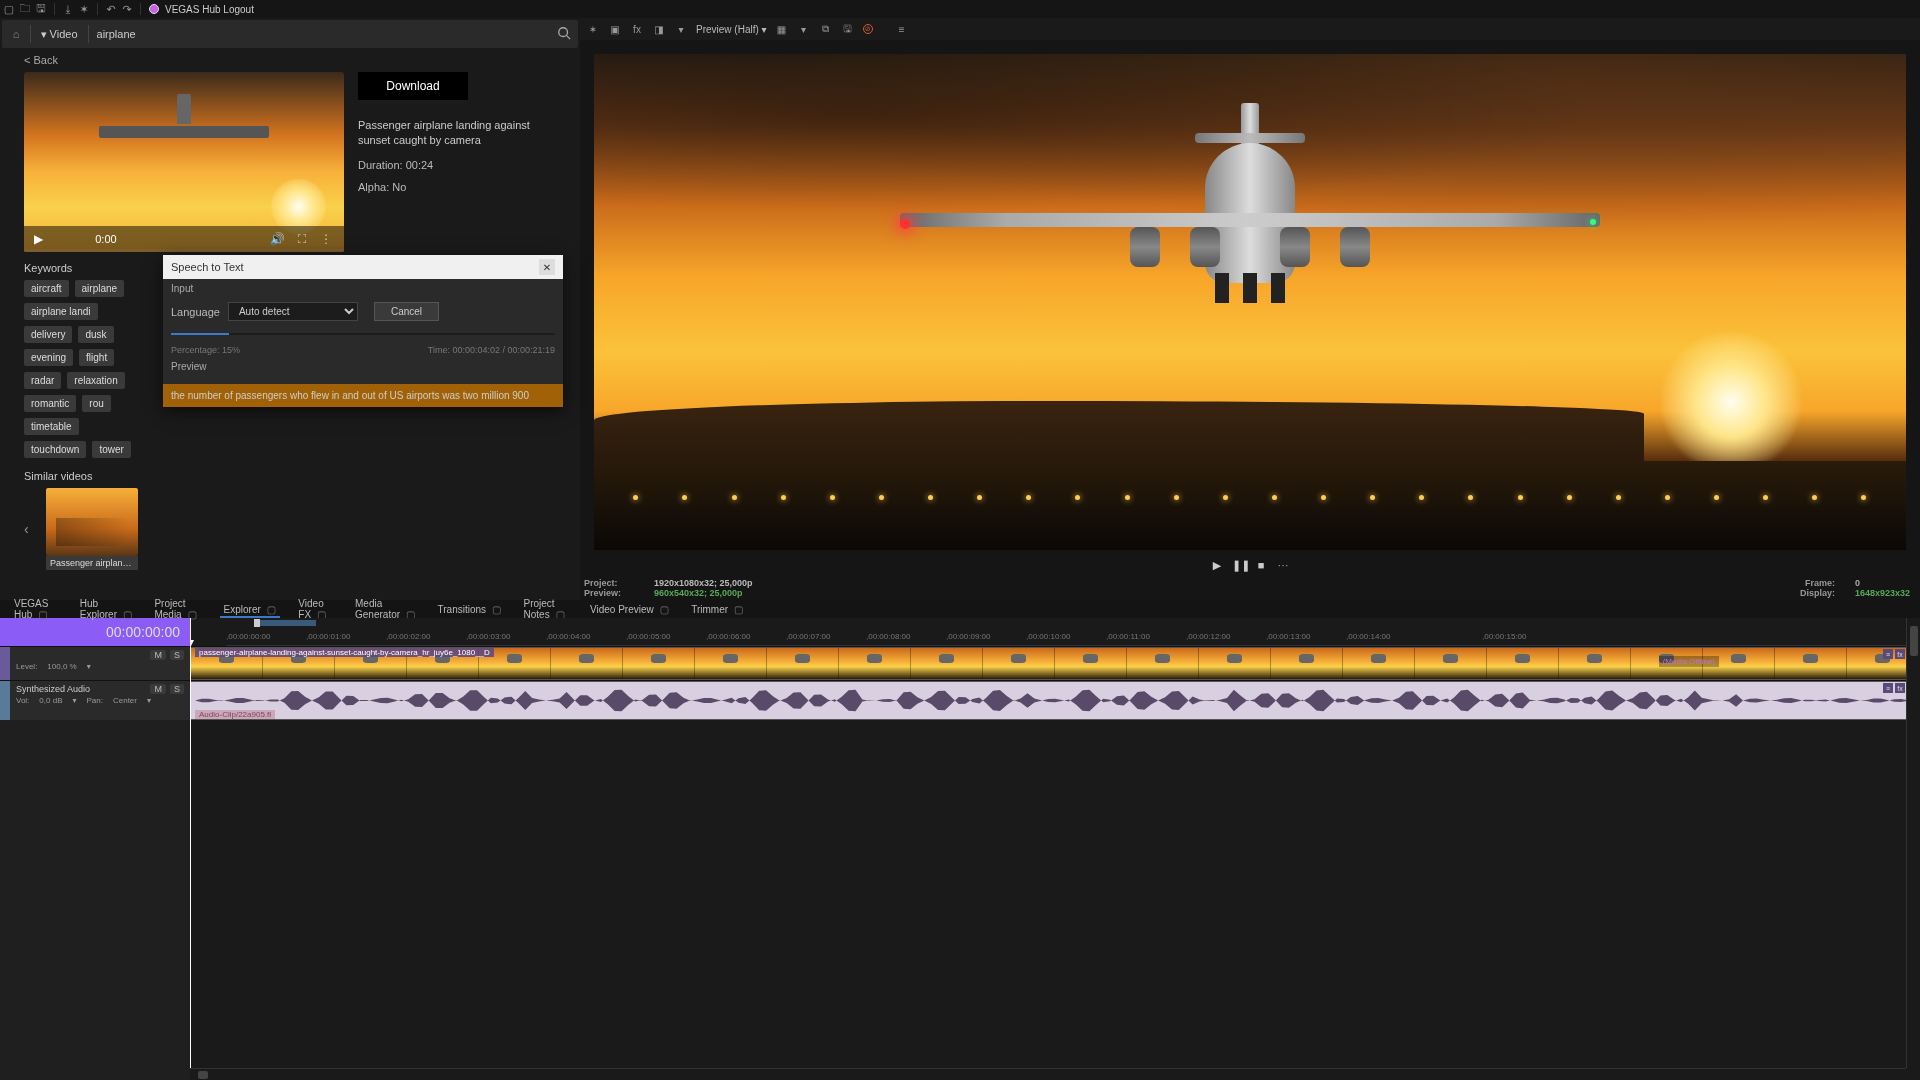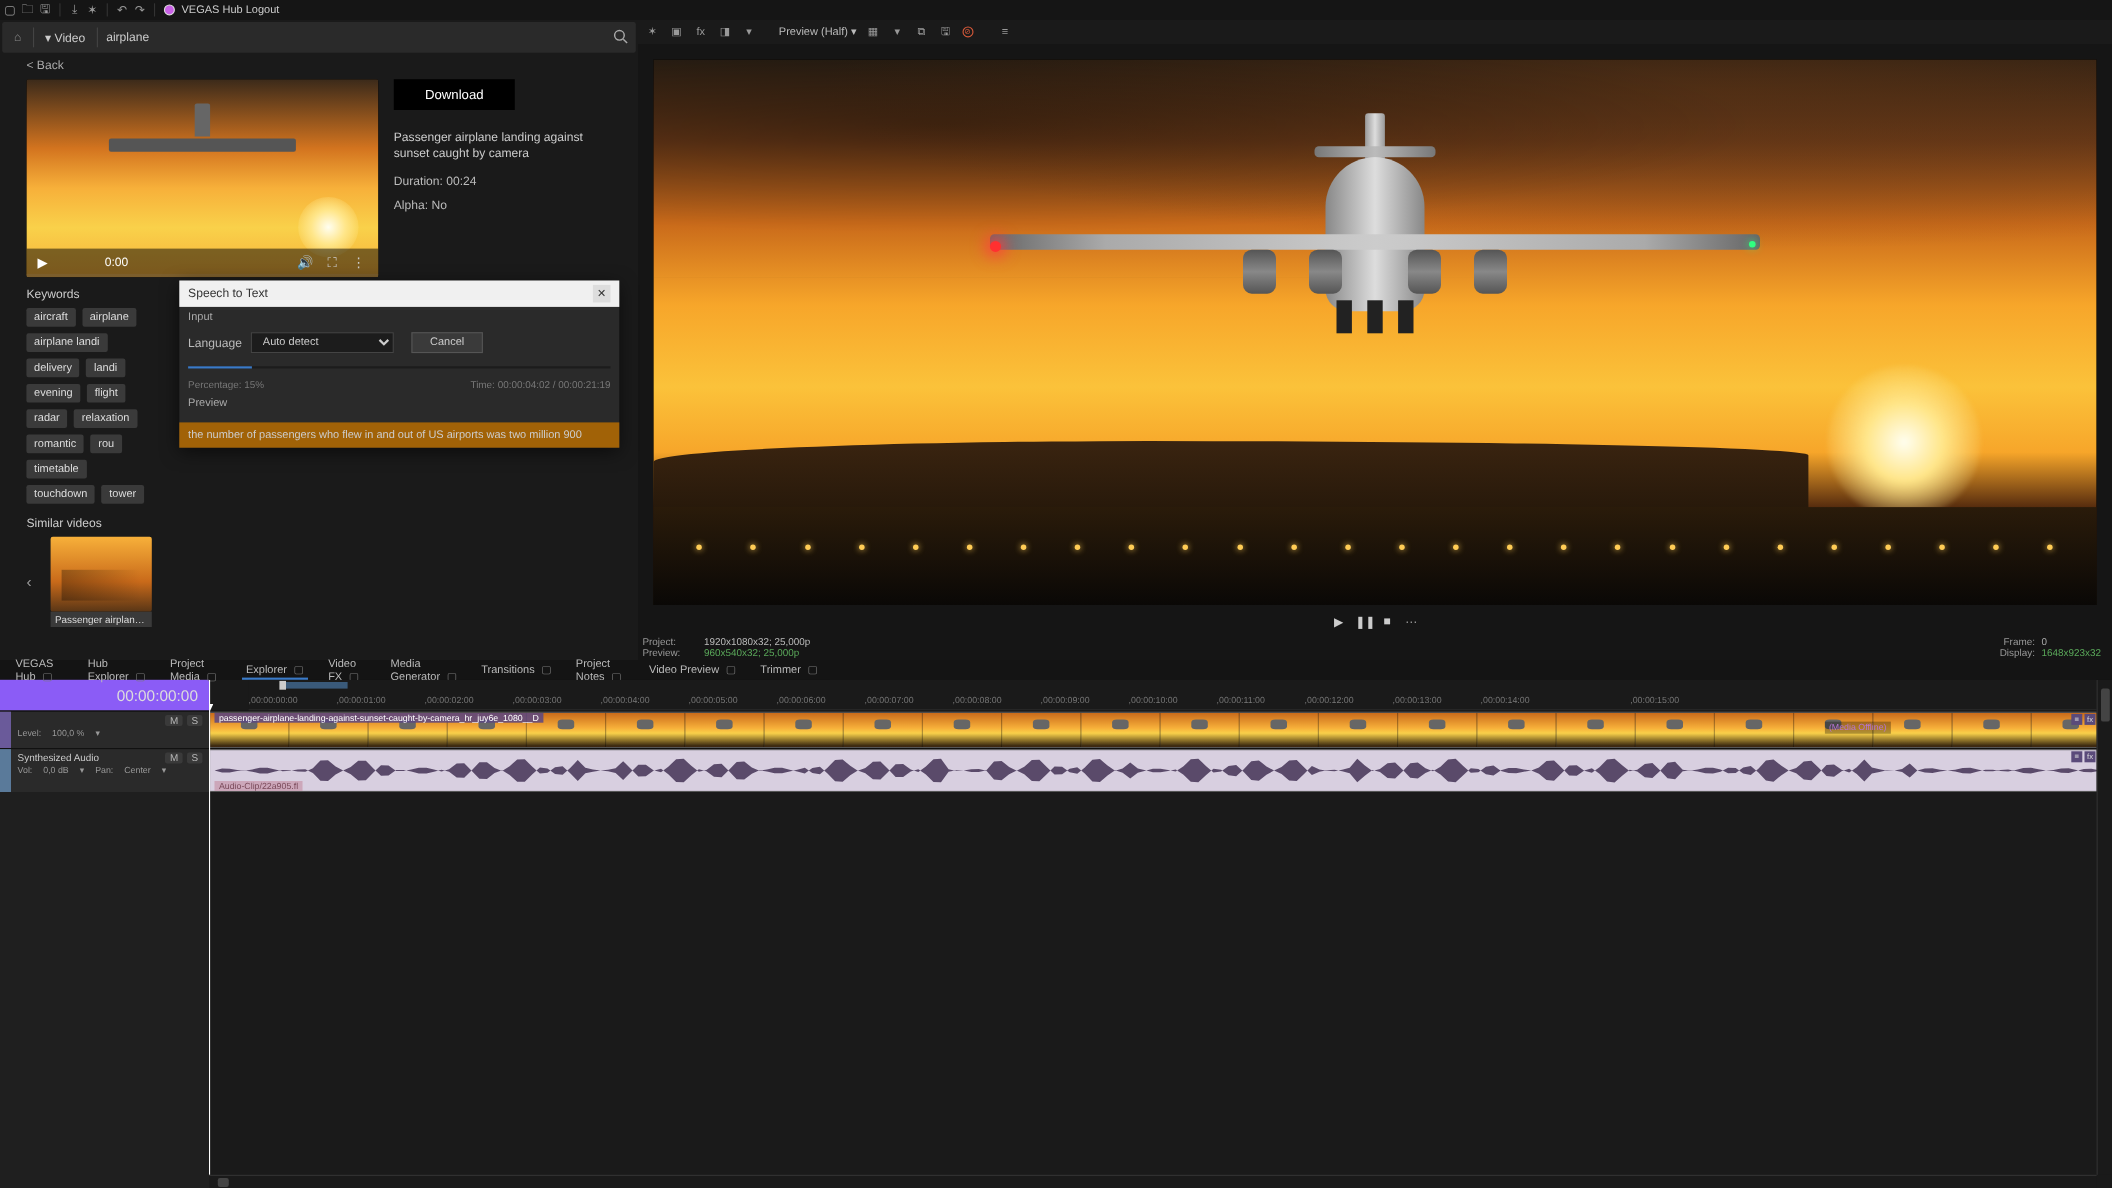--- a/index.html
+++ b/index.html
@@ -66,21 +66,21 @@
 .stt-cancel { background:#3a3a3a; color:#ccc; border:1px solid #555; font-size:10px; padding:3px 16px; cursor:pointer; margin-left:8px; }
 .stt-progress { margin:8px; }
 .stt-bar { height:2px; background:#1c1c1c; position:relative; }
 .stt-bar-fill { height:100%; background:#3a7ac8; width:15%; }
 .stt-row2 { display:flex; justify-content:space-between; padding:2px 8px; color:#777; font-size:9px; }
 .stt-preview { background:#a16207; padding:6px 8px; color:#ccc; font-size:10px; margin-top:8px; }
 
 
 .preview-toolbar { height:22px; display:flex; align-items:center; gap:8px; padding:0 6px; background:#1a1a1a; }
 .preview-toolbar .ic { width:14px; height:14px; color:#999; cursor:pointer; display:flex; align-items:center; justify-content:center; font-size:10px; }
-.preview-toolbar .txt { color:#bbb; font-size:10px;margin-left:12px; }
+.preview-toolbar .txt { color:#bbb; font-size:10px; }
 .preview-toolbar .stop { width:10px; height:10px; border-radius:50%; border:1px solid #d85a3a; color:#d85a3a; font-size:7px; display:flex;align-items:center;justify-content:center; }
 
 .preview-view { margin:14px 14px 4px 14px; flex:1; background:#000; position:relative; overflow:hidden; }
 .pv-sky { position:absolute; inset:0; background: linear-gradient(to bottom, #2a1f14 0%, #6b3a18 15%, #c96a1a 30%, #f7a62a 45%, #fbc23a 60%, #f7a62a 72%, #582d0e 82%, #1a1208 100%); }
 .pv-sun { position:absolute; right:8%; top:56%; width:140px; height:140px; border-radius:50%; background: radial-gradient(circle,#fffef0 0%,#ffe68a 35%,rgba(255,200,80,0) 75%); filter:blur(2px); }
 .pv-clouds { position:absolute; left:0; right:0; top:0; height:40%; background: radial-gradient(ellipse at 20% 30%, rgba(0,0,0,.35) 0%, transparent 50%), radial-gradient(ellipse at 75% 15%, rgba(90,50,20,.6) 0%, transparent 60%); }
 .pv-hills { position:absolute; left:0; right:20%; top:70%; height:18%; background: linear-gradient(to bottom, #3a2410 0%, #1f1408 100%); border-radius: 60% 80% 0 0 / 30% 20% 0 0; }
 .pv-runway { position:absolute; left:0; right:0; bottom:0; height:18%; background: linear-gradient(to bottom, #2a1b0a 0%, #0a0806 100%); }
 .pv-lights { position:absolute; left:3%; right:3%; bottom:5%; height:30px; display:flex; justify-content:space-between; }
 .pv-lights span { width:5px; height:5px; border-radius:50%; background:#ffcc55; box-shadow:0 0 6px #ffcc55; }
@@ -95,21 +95,21 @@
 .pv-g1{left:calc(50% - 35px);} .pv-g2{left:calc(50% - 7px);} .pv-g3{left:calc(50% + 21px);}
 .pv-nav-r { position:absolute; top:76px; left:calc(50% - 350px); width:10px;height:10px;border-radius:50%;background:#ff3030;box-shadow:0 0 14px 4px #ff4040; }
 .pv-nav-g { position:absolute; top:76px; left:calc(50% + 340px); width:6px;height:6px;border-radius:50%;background:#30ff80;box-shadow:0 0 8px #30ff80; }
 
 .transport { height:22px; display:flex; align-items:center; justify-content:center; gap:8px; }
 .transport .btn { color:#ccc; font-size:11px; cursor:pointer; width:14px; text-align:center; }
 .transport .more { color:#999; }
 
 .info-row { display:flex; padding:2px 10px 2px 4px; font-size:9px; color:#aaa; }
 .info-left { flex:1; }
-.info-left div, .info-right div { display:flex; gap:6px; }
+.info-left div, .info-right div { display:flex; gap:20px;font-weight:bold; }
 .info-left .lbl, .info-right .lbl { color:#999; width:50px; }
 .info-left .val { color:#bbb; }
 .info-left .val.hl, .val.hl { color:#5aa85a; }
 .info-right { text-align:right; }
 .info-right .lbl { text-align:right; }
 
 
 .tabs { height:18px; background:#141414; display:flex; align-items:center; gap:2px; padding-left:4px; font-size:10px; }
 .tab { padding:2px 10px; color:#bbb; cursor:pointer; position:relative; }
 .tab .x { margin-left:6px; color:#777; }
@@ -215,21 +215,21 @@
         <div class="meta-line">Duration: 00:24</div>
         <div class="meta-line">Alpha: No</div>
       </div>
     </div>
     <div class="kw-header">Keywords</div>
     <div class="kw-wrap" id="kw-wrap">
         <span class="kw">aircraft</span>
         <span class="kw">airplane</span>
         <span class="kw">airplane landi</span>
         <span class="kw">delivery</span>
-        <span class="kw">landi</span>
+        <span class="kw">dusk</span>
         <span class="kw">evening</span>
         <span class="kw">flight</span>
         <span class="kw">radar</span>
         <span class="kw">relaxation</span>
         <span class="kw">romantic</span>
         <span class="kw">rou</span>
         <span class="kw">timetable</span>
         <span class="kw">touchdown</span>
         <span class="kw">tower</span>
       </div>

